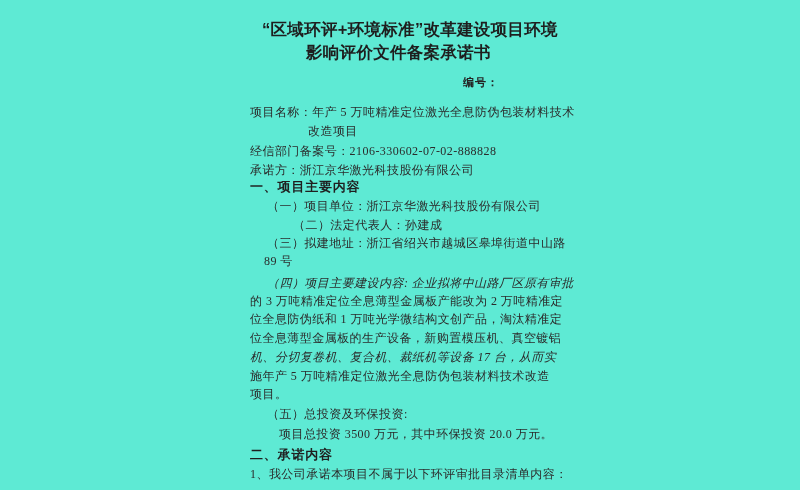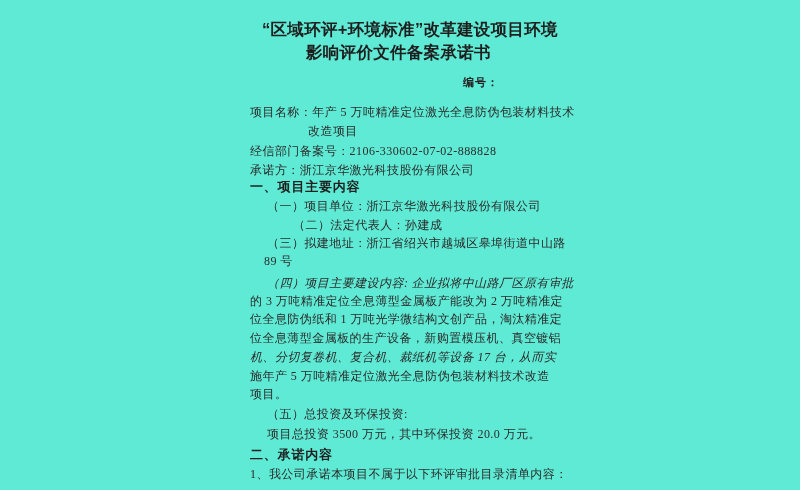--- a/index.html
+++ b/index.html
@@ -83,18 +83,18 @@
 
   <div class="ln ind" style="top:276px;font-style:italic;">（四）项目主要建设内容: 企业拟将中山路厂区原有审批</div>
   <div class="ln flush" style="top:294px;">的 3 万吨精准定位全息薄型金属板产能改为 2 万吨精准定</div>
   <div class="ln flush" style="top:312px;">位全息防伪纸和 1 万吨光学微结构文创产品，淘汰精准定</div>
   <div class="ln flush" style="top:331px;">位全息薄型金属板的生产设备，新购置模压机、真空镀铝</div>
   <div class="ln flush" style="top:350px;font-style:italic;">机、分切复卷机、复合机、裁纸机等设备 17 台，从而实</div>
   <div class="ln flush" style="top:369px;">施年产 5 万吨精准定位激光全息防伪包装材料技术改造</div>
   <div class="ln flush" style="top:387px;">项目。</div>
 
   <div class="ln ind" style="top:407px;">（五）总投资及环保投资:</div>
-  <div class="ln ind" style="top:427px;">项目总投资 3500 万元，其中环保投资 20.0 万元。</div>
+  <div class="ln ind" style="top:427px;margin-left:12px;">项目总投资 3500 万元，其中环保投资 20.0 万元。</div>
 
   <div class="ln h flush" style="top:448px;">二、承诺内容</div>
   <div class="ln flush" style="top:467px;">1、我公司承诺本项目不属于以下环评审批目录清单内容：</div>
 
 </div>
 
 </body></html>

